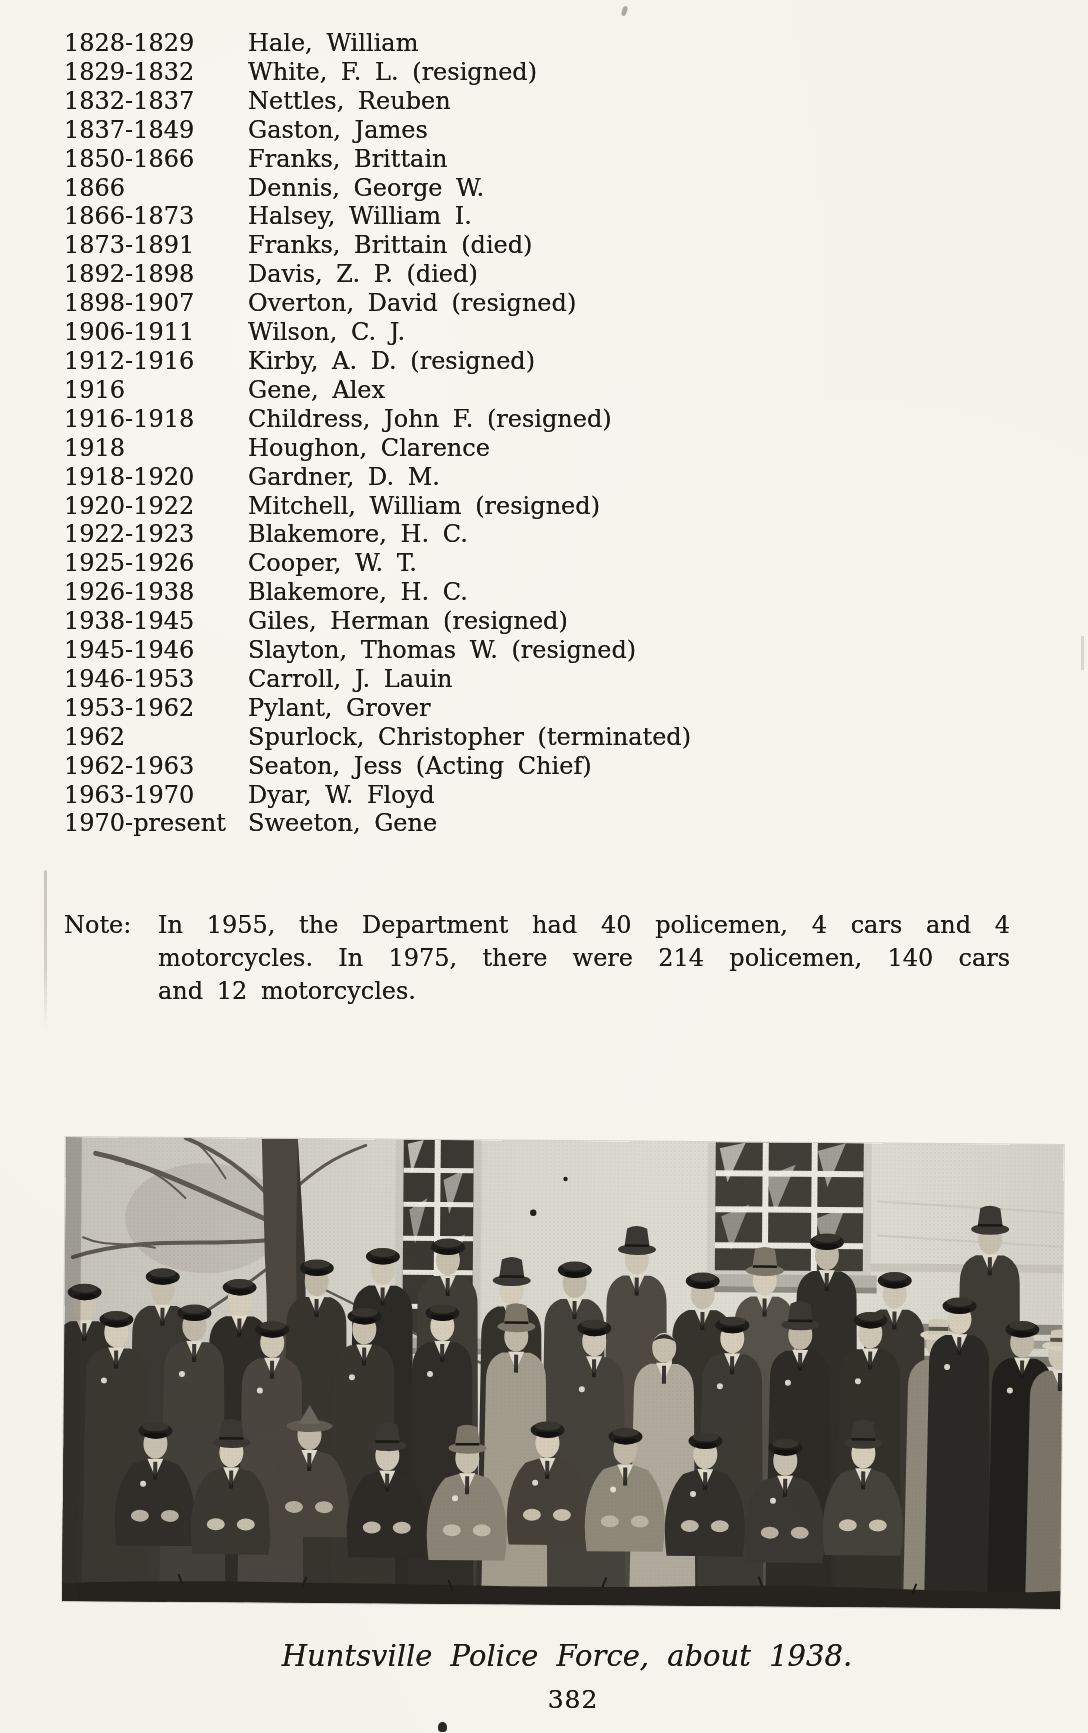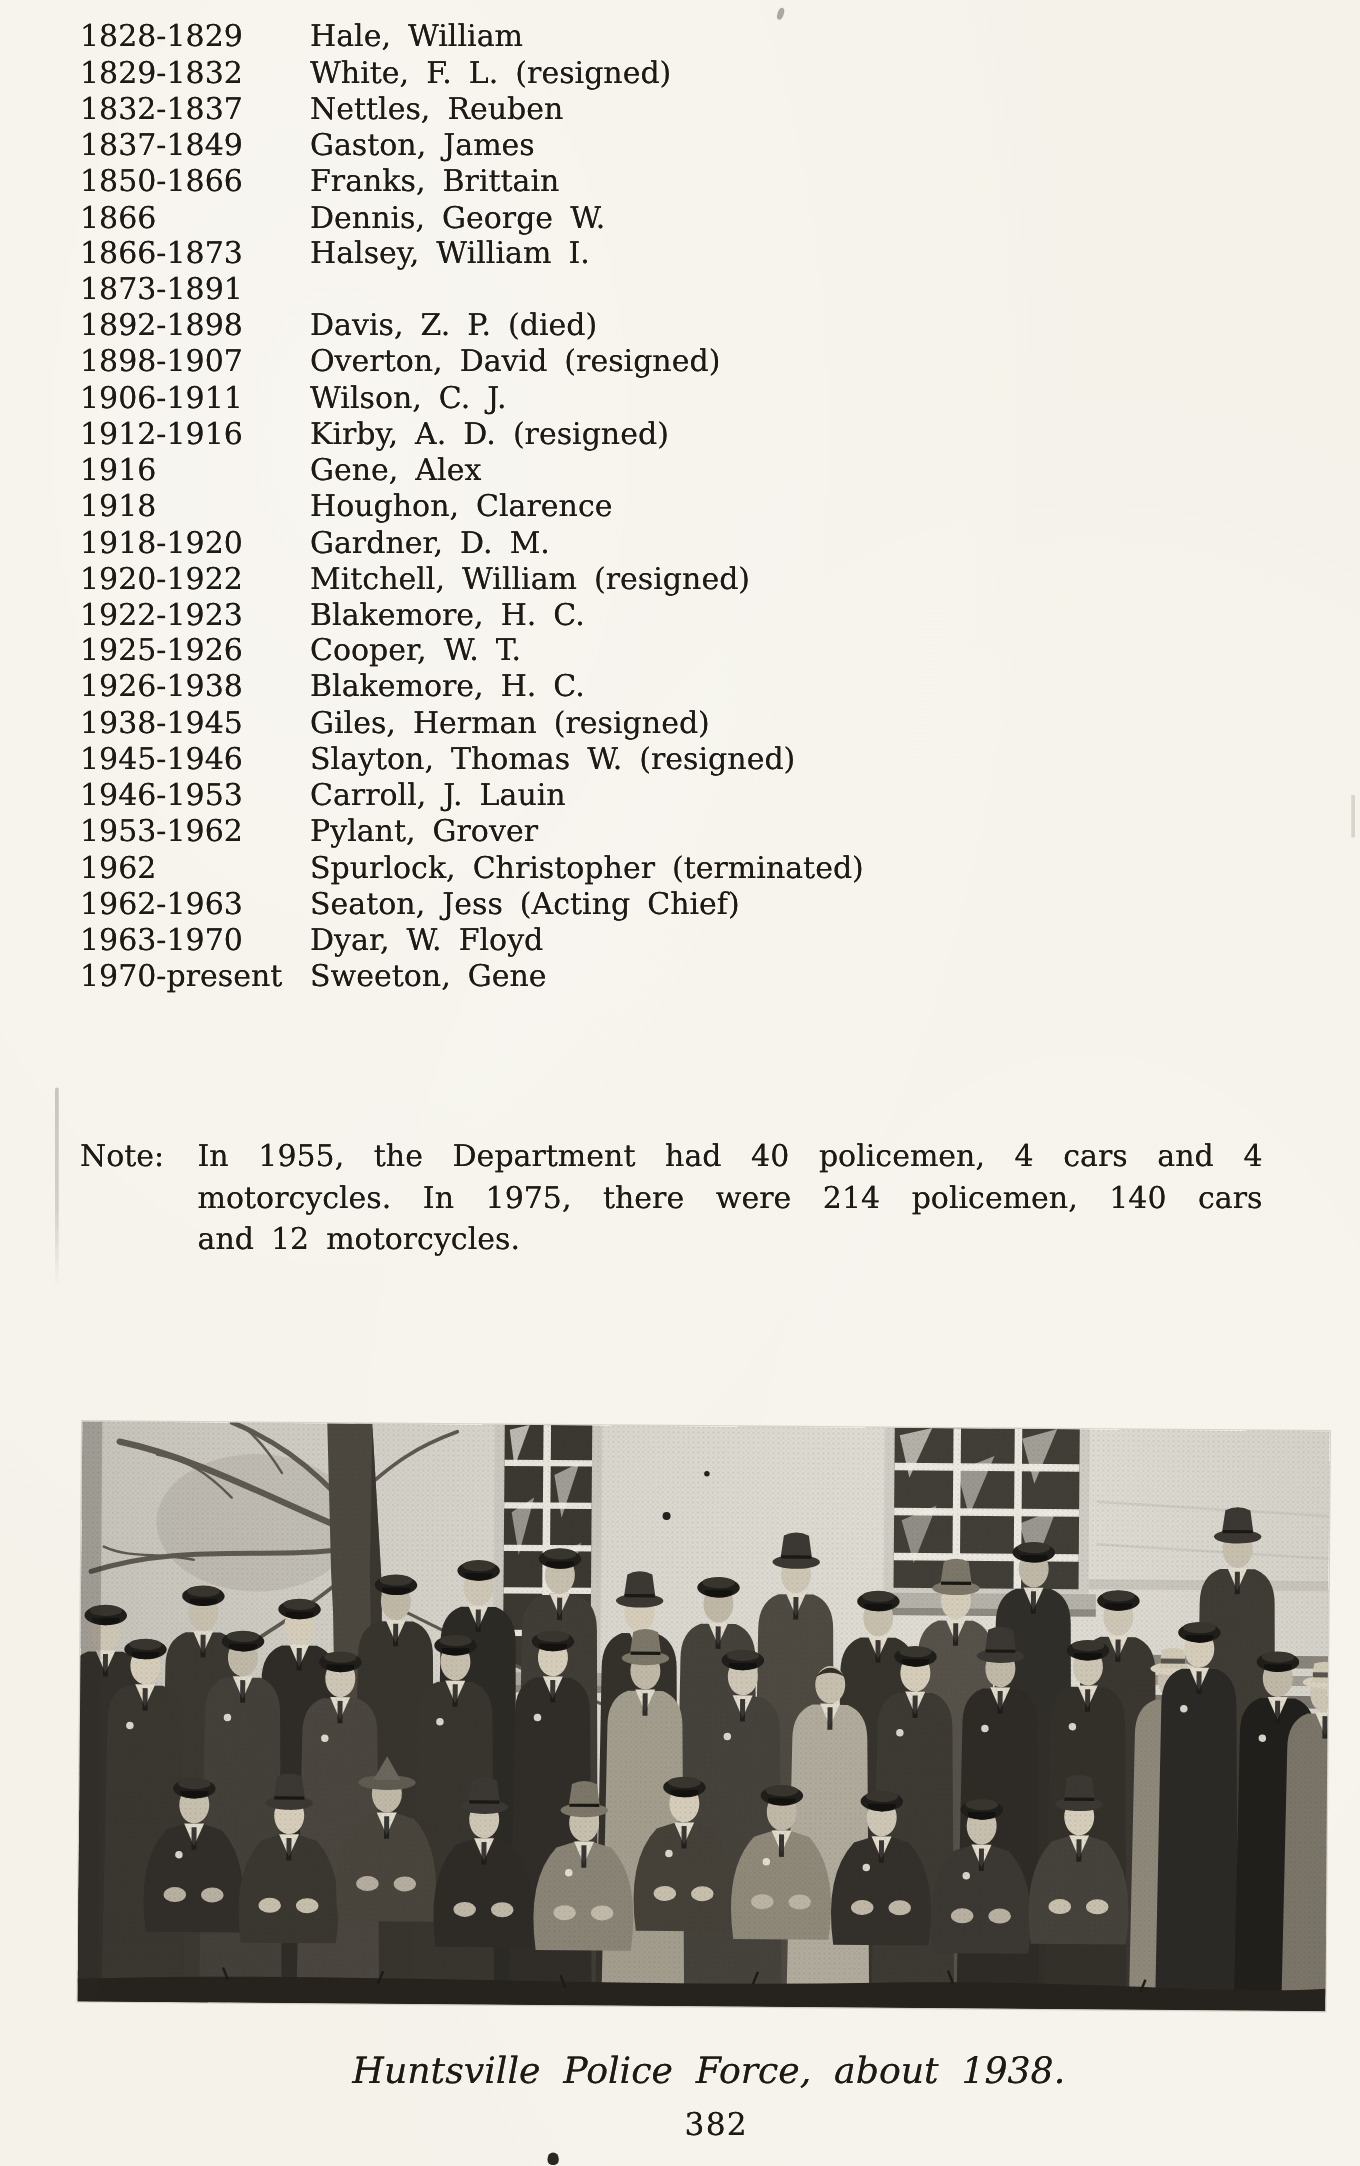--- a/index.html
+++ b/index.html
@@ -6,21 +6,21 @@
   .page{
     position:relative;width:1088px;height:1733px;overflow:hidden;
     background:
       radial-gradient(ellipse at 25% 20%, rgba(255,255,255,0.30), rgba(255,255,255,0) 55%),
       radial-gradient(ellipse at 80% 70%, rgba(255,255,255,0.18), rgba(255,255,255,0) 60%),
       var(--paper,#f5f2ea);
     color:var(--ink,#1d1a16);
     font-family:"DejaVu Serif","Liberation Serif",serif;
     text-shadow:0 0 0.5px rgba(28,25,22,0.85);
   }
-  .chiefs-list{position:absolute;left:64px;top:15px;}
+  .chiefs-list{position:absolute;left:64px;top:29px;}
   .chief-row{display:flex;font-size:24px;line-height:28.9px;white-space:nowrap;}
   .chief-years{width:184px;flex:none;}
   .chief-name{word-spacing:6px;}
   .note{position:absolute;left:64px;top:909px;width:946px;display:flex;font-size:24px;line-height:33px;}
   .note-label{width:94px;flex:none;}
   .note-body{flex:1;}
   .note-line{text-align:justify;text-align-last:justify;}
   .note-line.last{text-align:right;text-align-last:left;word-spacing:6px;}
   .photo{
     position:absolute;left:64px;top:1141px;width:998px;height:464px;
@@ -76,20 +76,21 @@
       <span class="chief-name">Dennis, George W.</span>
     </div>
 
     <div class="chief-row">
       <span class="chief-years">1866-1873</span>
       <span class="chief-name">Halsey, William I.</span>
     </div>
 
     <div class="chief-row">
       <span class="chief-years">1873-1891</span>
+      <span class="chief-name">Franks, Brittain (died)</span>
     </div>
 
     <div class="chief-row">
       <span class="chief-years">1892-1898</span>
       <span class="chief-name">Davis, Z. P. (died)</span>
     </div>
 
     <div class="chief-row">
       <span class="chief-years">1898-1907</span>
       <span class="chief-name">Overton, David (resigned)</span>
@@ -104,20 +105,24 @@
     <div class="chief-row">
       <span class="chief-years">1912-1916</span>
       <span class="chief-name">Kirby, A. D. (resigned)</span>
     </div>
 
     <div class="chief-row">
       <span class="chief-years">1916</span>
       <span class="chief-name">Gene, Alex</span>
     </div>
 
+    <div class="chief-row">
+      <span class="chief-years">1916-1918</span>
+      <span class="chief-name">Childress, John F. (resigned)</span>
+    </div>
 
     <div class="chief-row">
       <span class="chief-years">1918</span>
       <span class="chief-name">Houghon, Clarence</span>
     </div>
 
     <div class="chief-row">
       <span class="chief-years">1918-1920</span>
       <span class="chief-name">Gardner, D. M.</span>
     </div>

